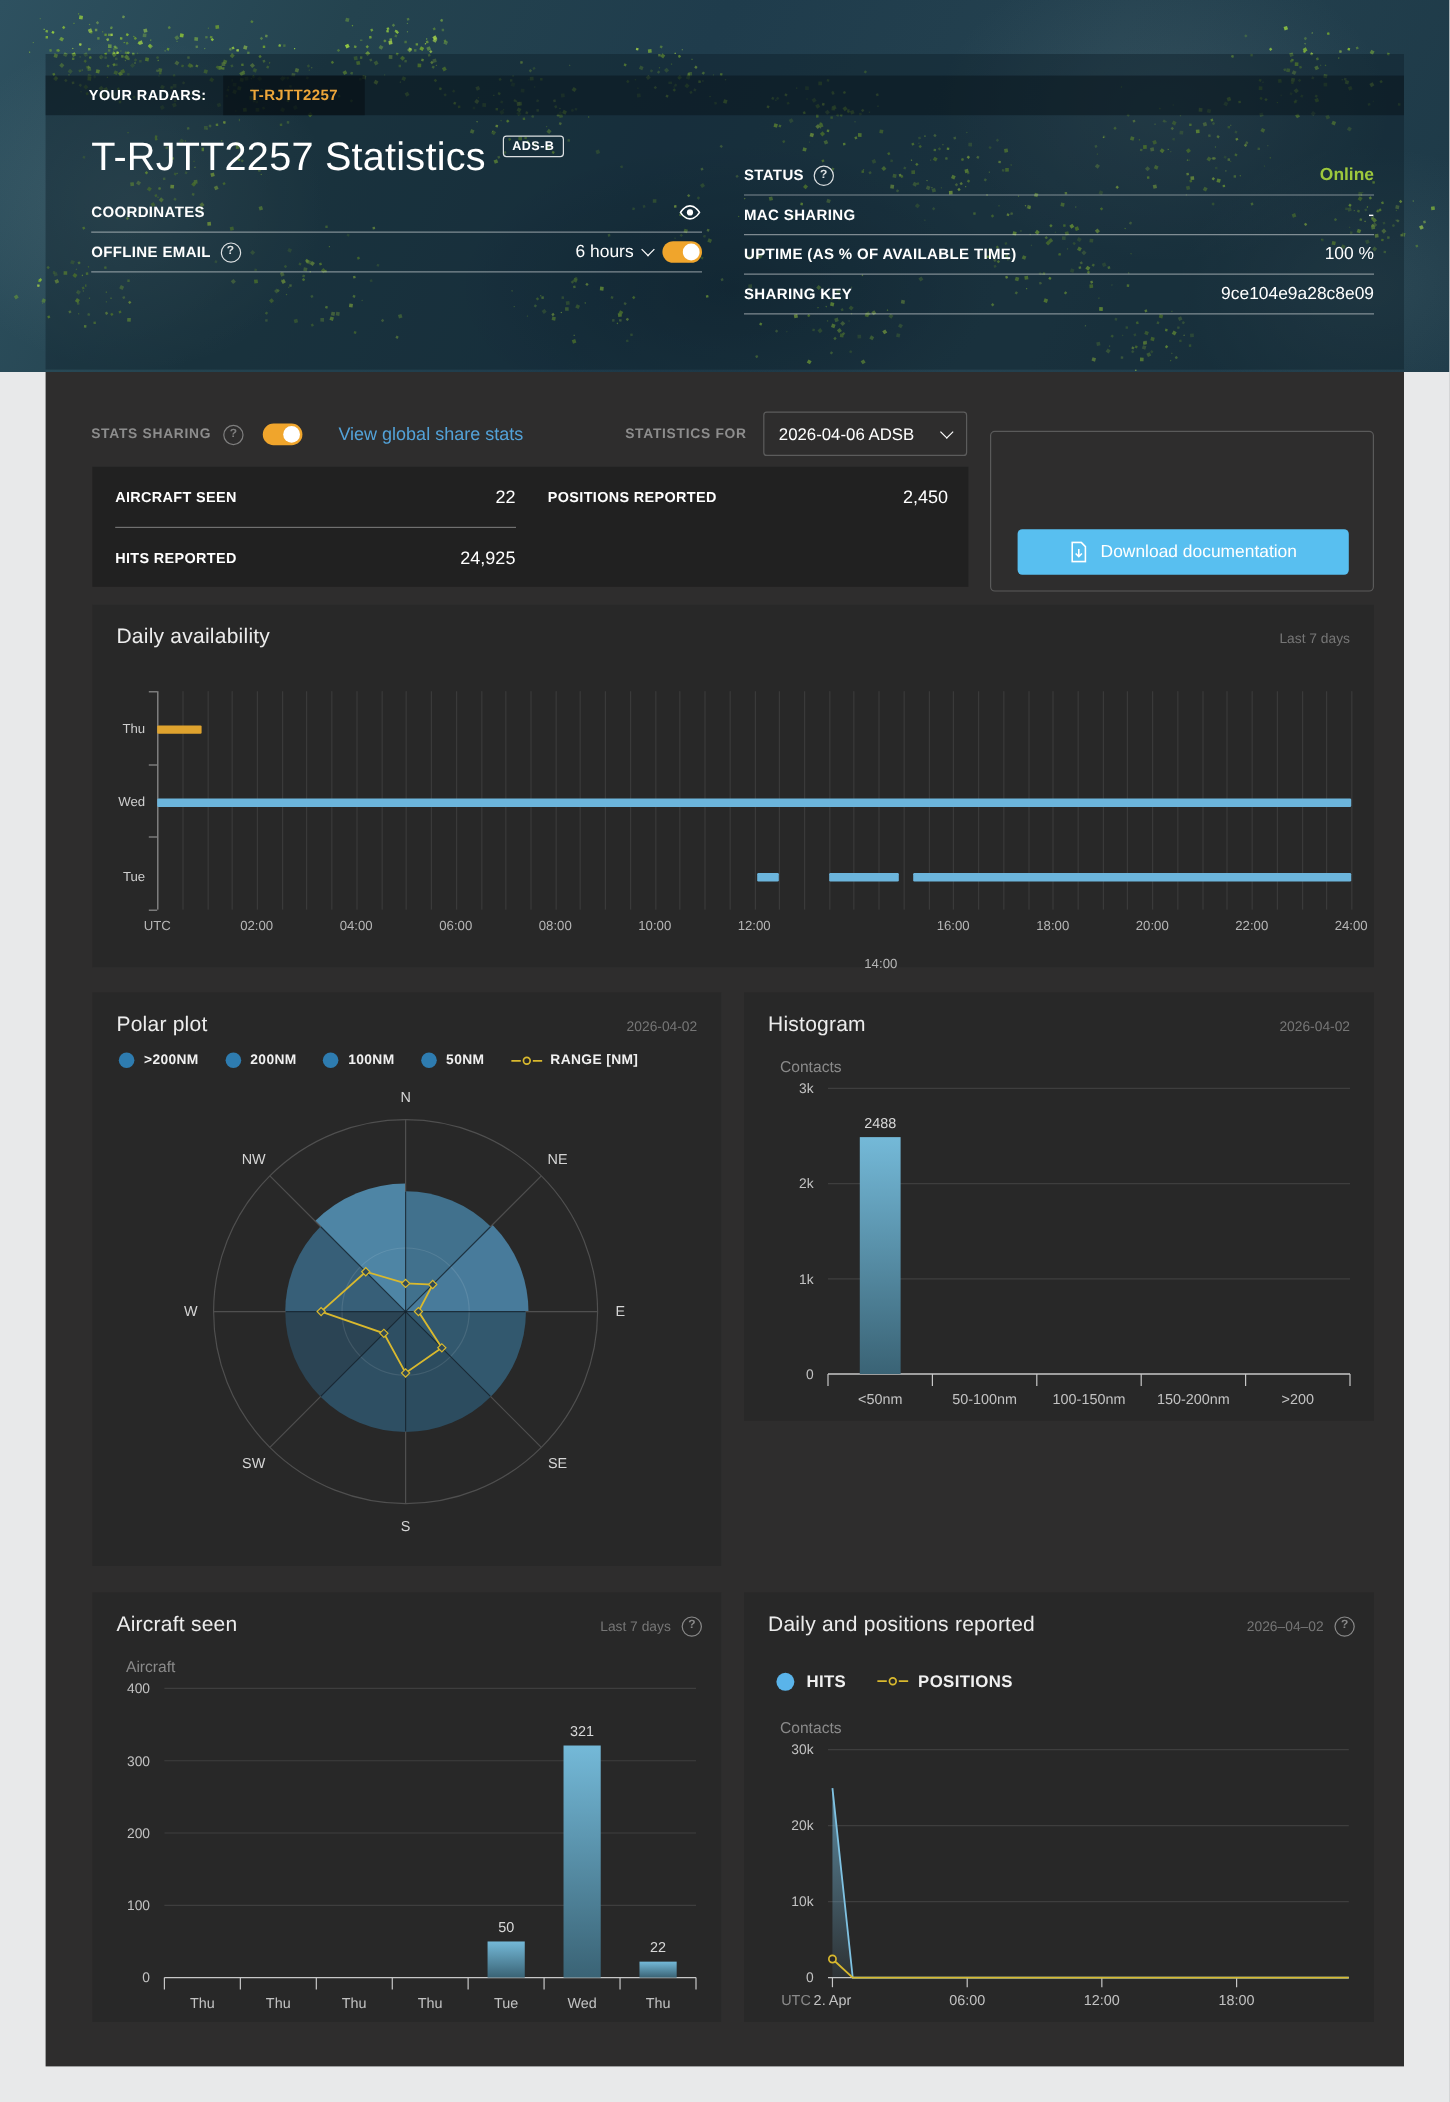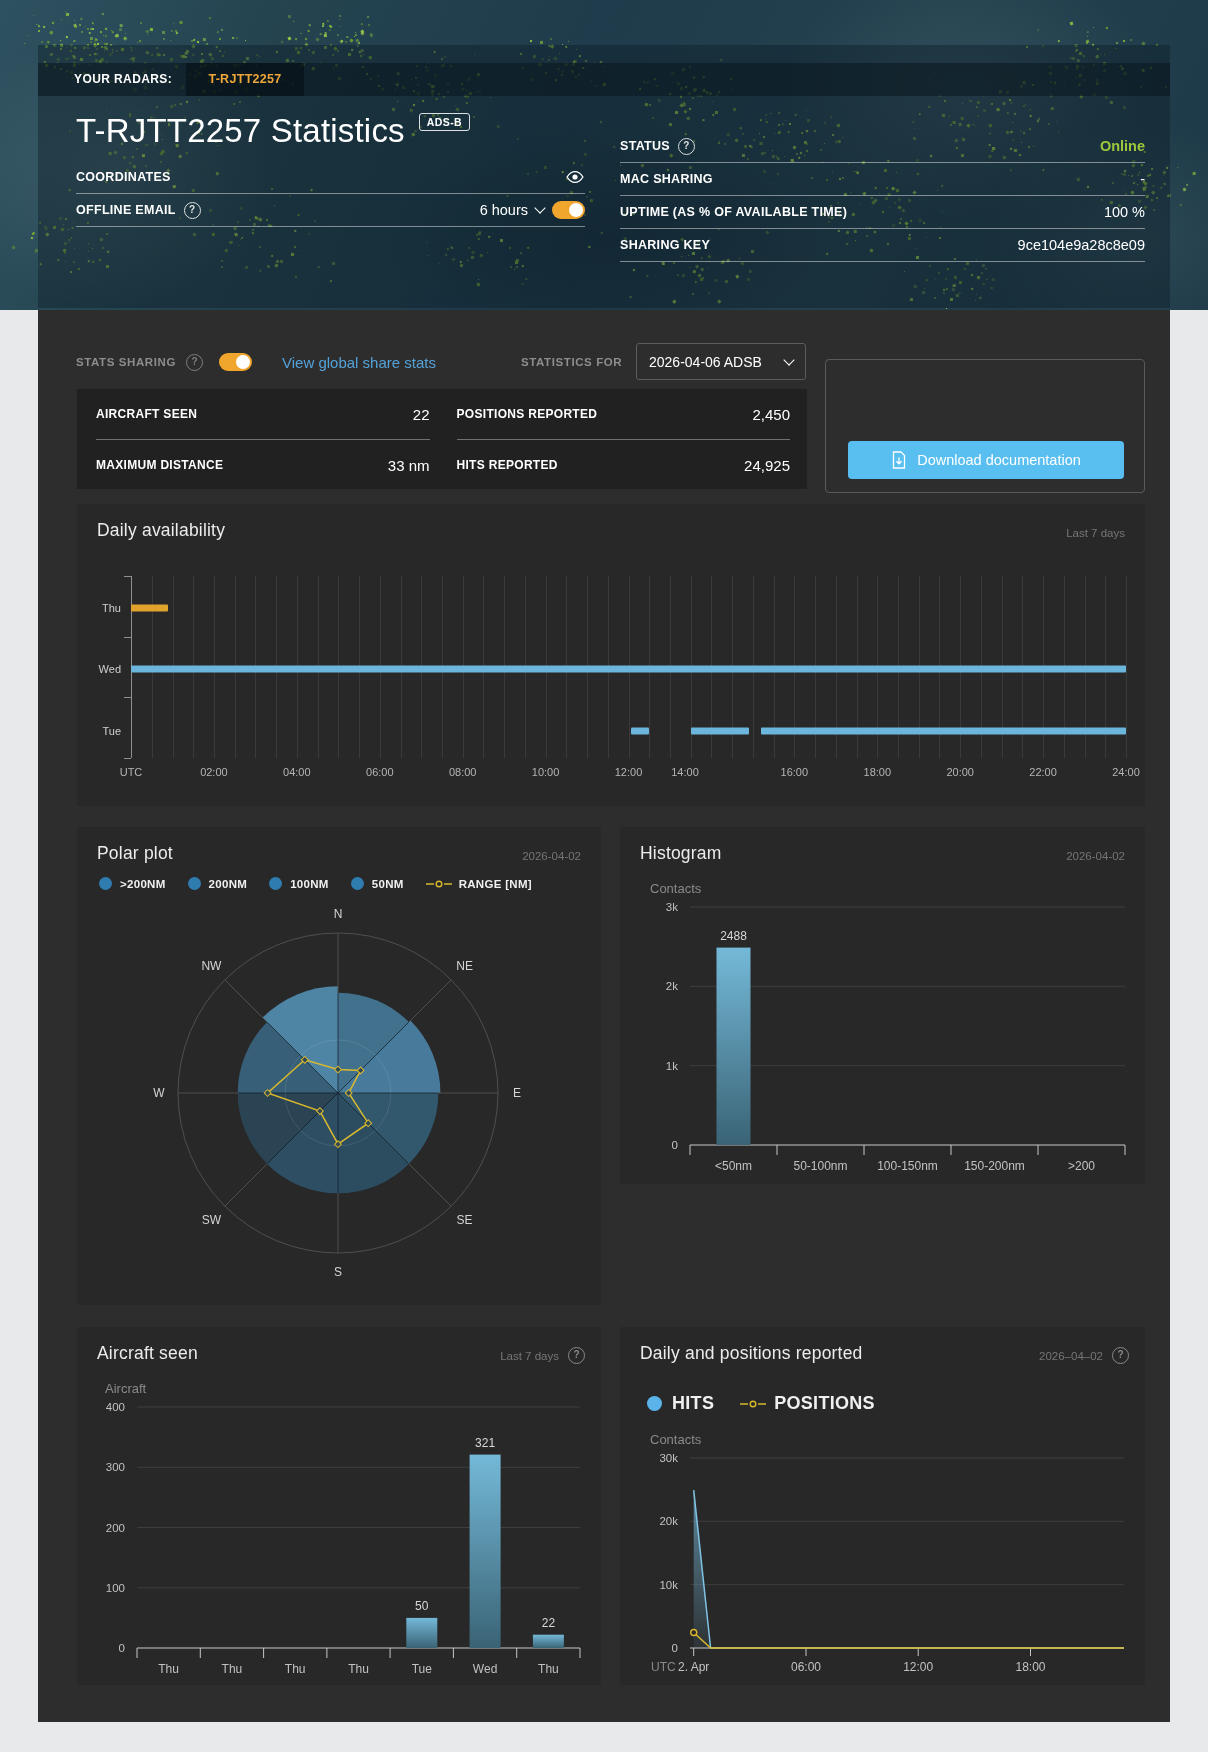--- a/index.html
+++ b/index.html
@@ -68,21 +68,21 @@
   .avail-axis{position:absolute;left:0;top:0;width:1px;height:182px;background:#8f8f8f;}
   .avail-tick{position:absolute;left:-7px;width:7px;height:1px;background:#8f8f8f;}
   .row-label{position:absolute;left:-48px;width:38px;text-align:right;color:#cfcfcf;font-size:11px;transform:translateY(-50%);}
   .seg{position:absolute;height:7px;border-radius:1px;transform:translateY(-50%);}
   .x-label{position:absolute;top:190px;transform:translateX(-50%);color:#b5b5b5;font-size:11px;}
 
   
   .legend-row{position:absolute;display:flex;align-items:center;}
   .legend-dot{display:inline-block;width:13px;height:13px;border-radius:50%;background:#2e7cb0;}
   .legend-label{color:#f0f0f0;font-size:11.5px;font-weight:bold;letter-spacing:.3px;}
-  .legend-label.big{font-size:18px;}
+  .legend-label.big{font-size:14px;}
 
   svg text{font-family:"Liberation Sans",sans-serif;}
 </style>
 </head>
 <body>
 
 <div class="page">
 
   <div class="map">
     <div class="blob" style="left:-60px;top:30px;width:340px;height:280px;background:radial-gradient(ellipse at center,rgba(130,155,160,.20),transparent 70%);"></div>
@@ -1310,24 +1310,20 @@
       <div class="stats-grid">
         <div class="stat-cell">
           <span class="stat-label">AIRCRAFT SEEN</span>
           <span class="stat-value">22</span>
         </div>
         <div class="stat-cell">
           <span class="stat-label">POSITIONS REPORTED</span>
           <span class="stat-value">2,450</span>
         </div>
         <div class="stat-cell topline">
-          <span class="stat-label">MAXIMUM DISTANCE</span>
-          <span class="stat-value">33 nm</span>
-        </div>
-        <div class="stat-cell topline">
           <span class="stat-label">HITS REPORTED</span>
           <span class="stat-value">24,925</span>
         </div>
       </div>
     </div>
 
     <div class="info-box">
       <button class="dl-btn">
         <svg width="16" height="18" viewBox="0 0 16 18">
           <path d="M2.5 1 h7.5 l3.5 3.5 V17 H2.5 Z" fill="none" stroke="#fff" stroke-width="1.3"></path>
@@ -1403,21 +1399,21 @@
           <div class="seg" style="left: 499.6px; top: 155px; width: 18.7px; background: rgb(108, 181, 220);"></div>
           <div class="seg" style="left: 559.7px; top: 155px; width: 58px; background: rgb(108, 181, 220);"></div>
           <div class="seg" style="left: 630.2px; top: 155px; width: 364.8px; background: rgb(108, 181, 220);"></div>
           <div class="x-label" style="left: 0px;">UTC</div>
           <div class="x-label" style="left: 82.9px;">02:00</div>
           <div class="x-label" style="left: 165.8px;">04:00</div>
           <div class="x-label" style="left: 248.8px;">06:00</div>
           <div class="x-label" style="left: 331.7px;">08:00</div>
           <div class="x-label" style="left: 414.6px;">10:00</div>
           <div class="x-label" style="left: 497.5px;">12:00</div>
-          <div class="x-label" style="left: 554px;">14:00</div>
+          <div class="x-label" style="left: 603px; margin-top: 32px;">14:00</div>
           <div class="x-label" style="left: 663.3px;">16:00</div>
           <div class="x-label" style="left: 746.3px;">18:00</div>
           <div class="x-label" style="left: 829.2px;">20:00</div>
           <div class="x-label" style="left: 912.1px;">22:00</div>
           <div class="x-label" style="left: 995px;">24:00</div>
         </div>
     </section>
 
     <section class="panel" style="left:39px;top:517px;width:524px;height:478px;">
       <h2>Polar plot</h2>

